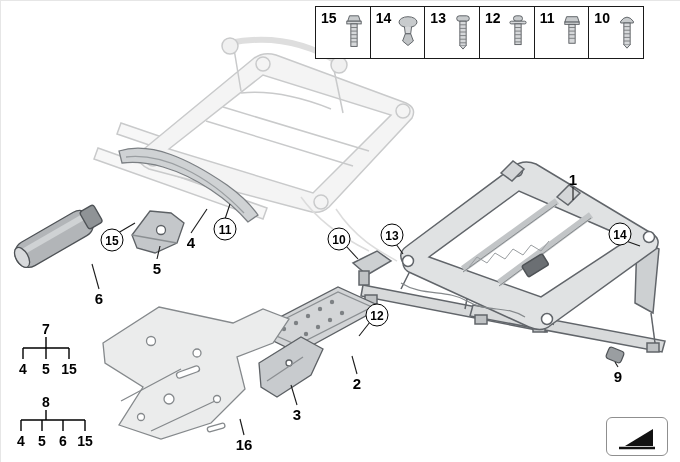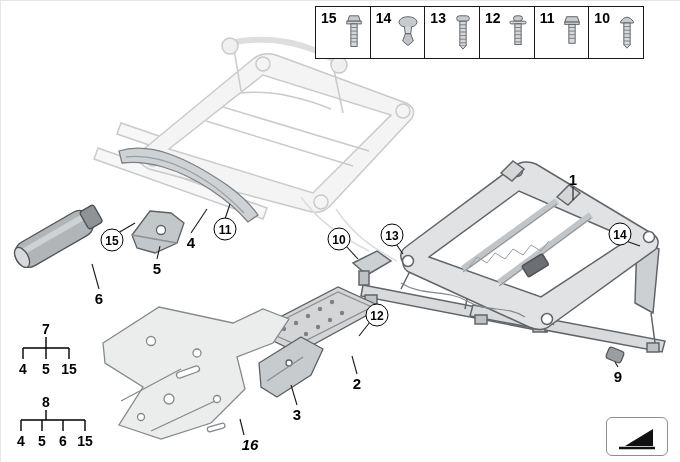--- a/index.html
+++ b/index.html
@@ -210,21 +210,21 @@
     </div>
   </div>
 
   <div class="callout plain" style="left:572px;top:178px;">1</div>
   <div class="callout plain" style="left:356px;top:382px;">2</div>
   <div class="callout plain" style="left:296px;top:413px;">3</div>
   <div class="callout plain" style="left:190px;top:241px;">4</div>
   <div class="callout plain" style="left:156px;top:267px;">5</div>
   <div class="callout plain" style="left:98px;top:297px;">6</div>
   <div class="callout plain" style="left:617px;top:375px;">9</div>
-  <div class="callout plain" style="left:249px;top:443px;font-style:italic;">16</div>
+  <div class="callout plain" style="left:243px;top:443px;">16</div>
 
   <div class="callout circled" style="left:338px;top:238px;">10</div>
   <div class="callout circled" style="left:224px;top:228px;">11</div>
   <div class="callout circled" style="left:376px;top:314px;">12</div>
   <div class="callout circled" style="left:391px;top:234px;">13</div>
   <div class="callout circled" style="left:619px;top:233px;">14</div>
   <div class="callout circled" style="left:111px;top:239px;">15</div>
 
   <div class="tree-num" style="left:45px;top:328px;">7</div>
   <div class="tree-num" style="left:22px;top:368px;">4</div>

